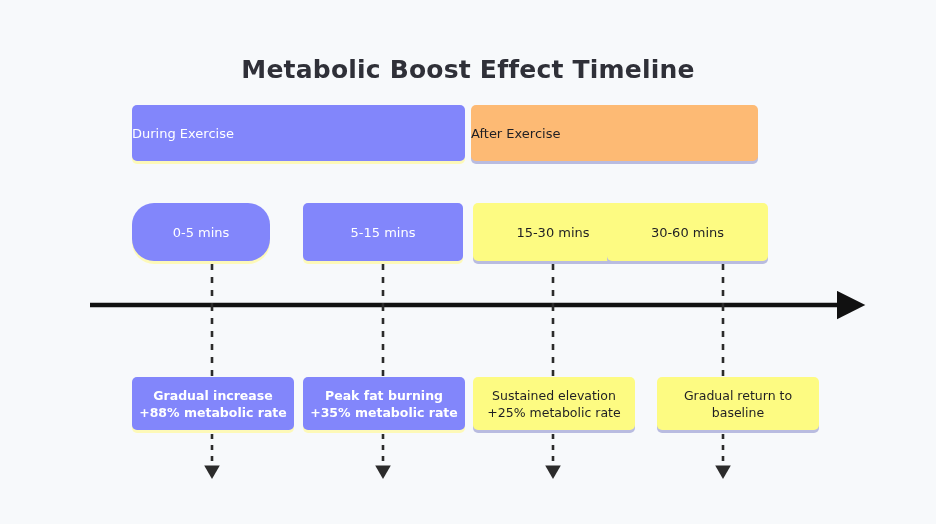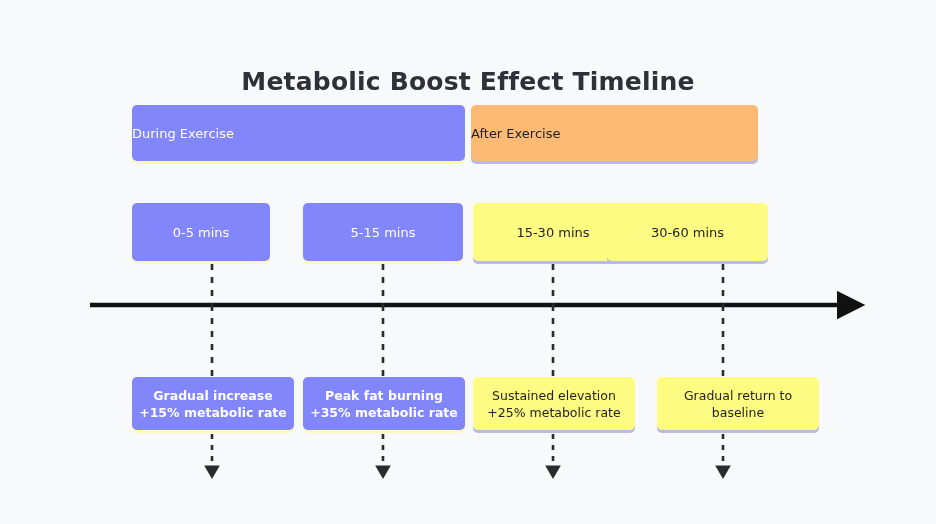--- a/index.html
+++ b/index.html
@@ -21,21 +21,20 @@
   #chart-title {
     position: absolute;
     top: 55px;
     left: 0;
     width: 936px;
     text-align: center;
     font-size: 25px;
     font-weight: bold;
     color: #2f3038;
     letter-spacing: 0.2px;
-    margin-top: 12px;
   }
 
   
   .phase-band {
     position: absolute;
     height: 56px;
     border-radius: 5px;
     display: flex;
     align-items: center;
     justify-content: flex-start;
@@ -127,36 +126,36 @@
 
   <div id="chart-title">Metabolic Boost Effect Timeline</div>
 
   <div class="phase-band phase-during">
     <span>During Exercise</span>
   </div>
   <div class="phase-band phase-after">
     <span>After Exercise</span>
   </div>
 
-  <div class="time-box tb-purple" style="left:132px; width:138px;">
+  <div class="time-box tb-purple" style="left:132px; width:138px;border-radius:22px;">
     <span>0-5 mins</span>
   </div>
   <div class="time-box tb-purple" style="left:303px; width:160px;">
     <span>5-15 mins</span>
   </div>
   <div class="time-box tb-yellow" style="left:473px; width:160px;">
     <span>15-30 mins</span>
   </div>
   <div class="time-box tb-yellow" style="left:607px; width:161px;">
     <span>30-60 mins</span>
   </div>
 
   <div class="desc-box db-purple" style="left:132px; width:162px;">
     <span>Gradual increase</span>
-    <span>+15% metabolic rate</span>
+    <span>+88% metabolic rate</span>
   </div>
   <div class="desc-box db-purple" style="left:303px; width:162px;align-items:center;">
     <span>Peak fat burning</span>
     <span>+35% metabolic rate</span>
   </div>
   <div class="desc-box db-yellow" style="left:473px; width:162px;">
     <span>Sustained elevation</span>
     <span>+25% metabolic rate</span>
   </div>
   <div class="desc-box db-yellow" style="left:657px; width:162px;">

